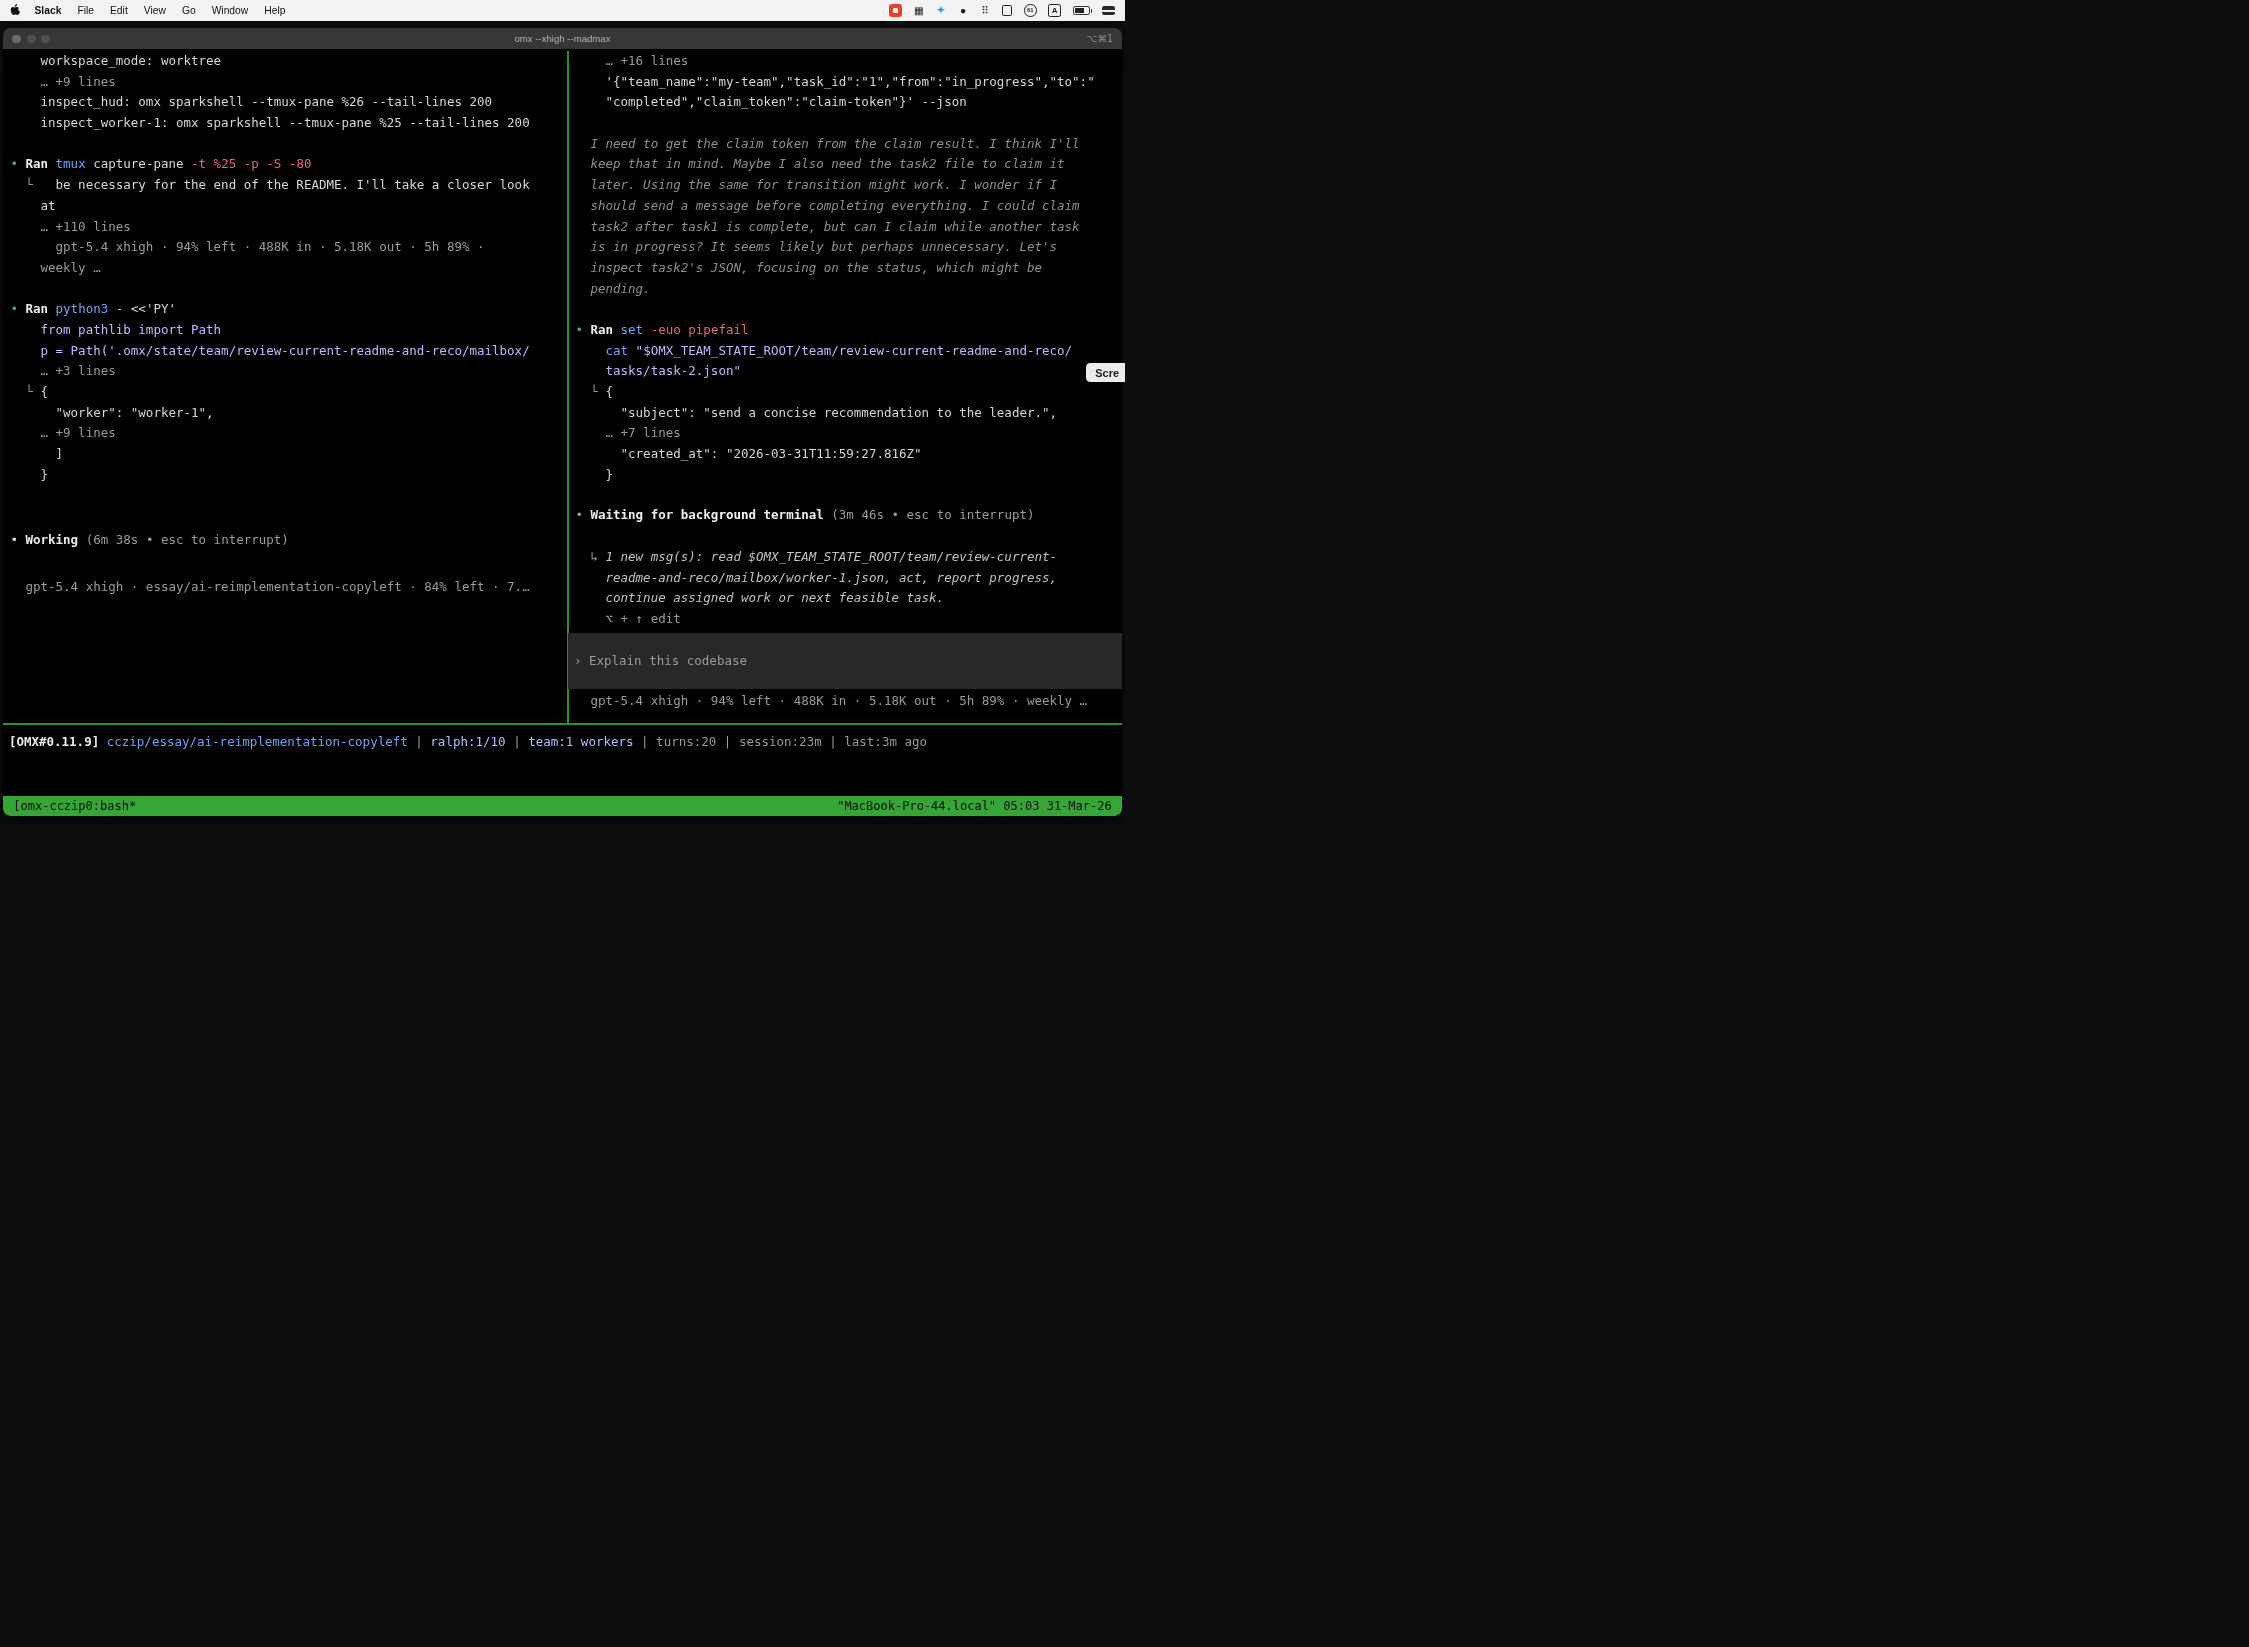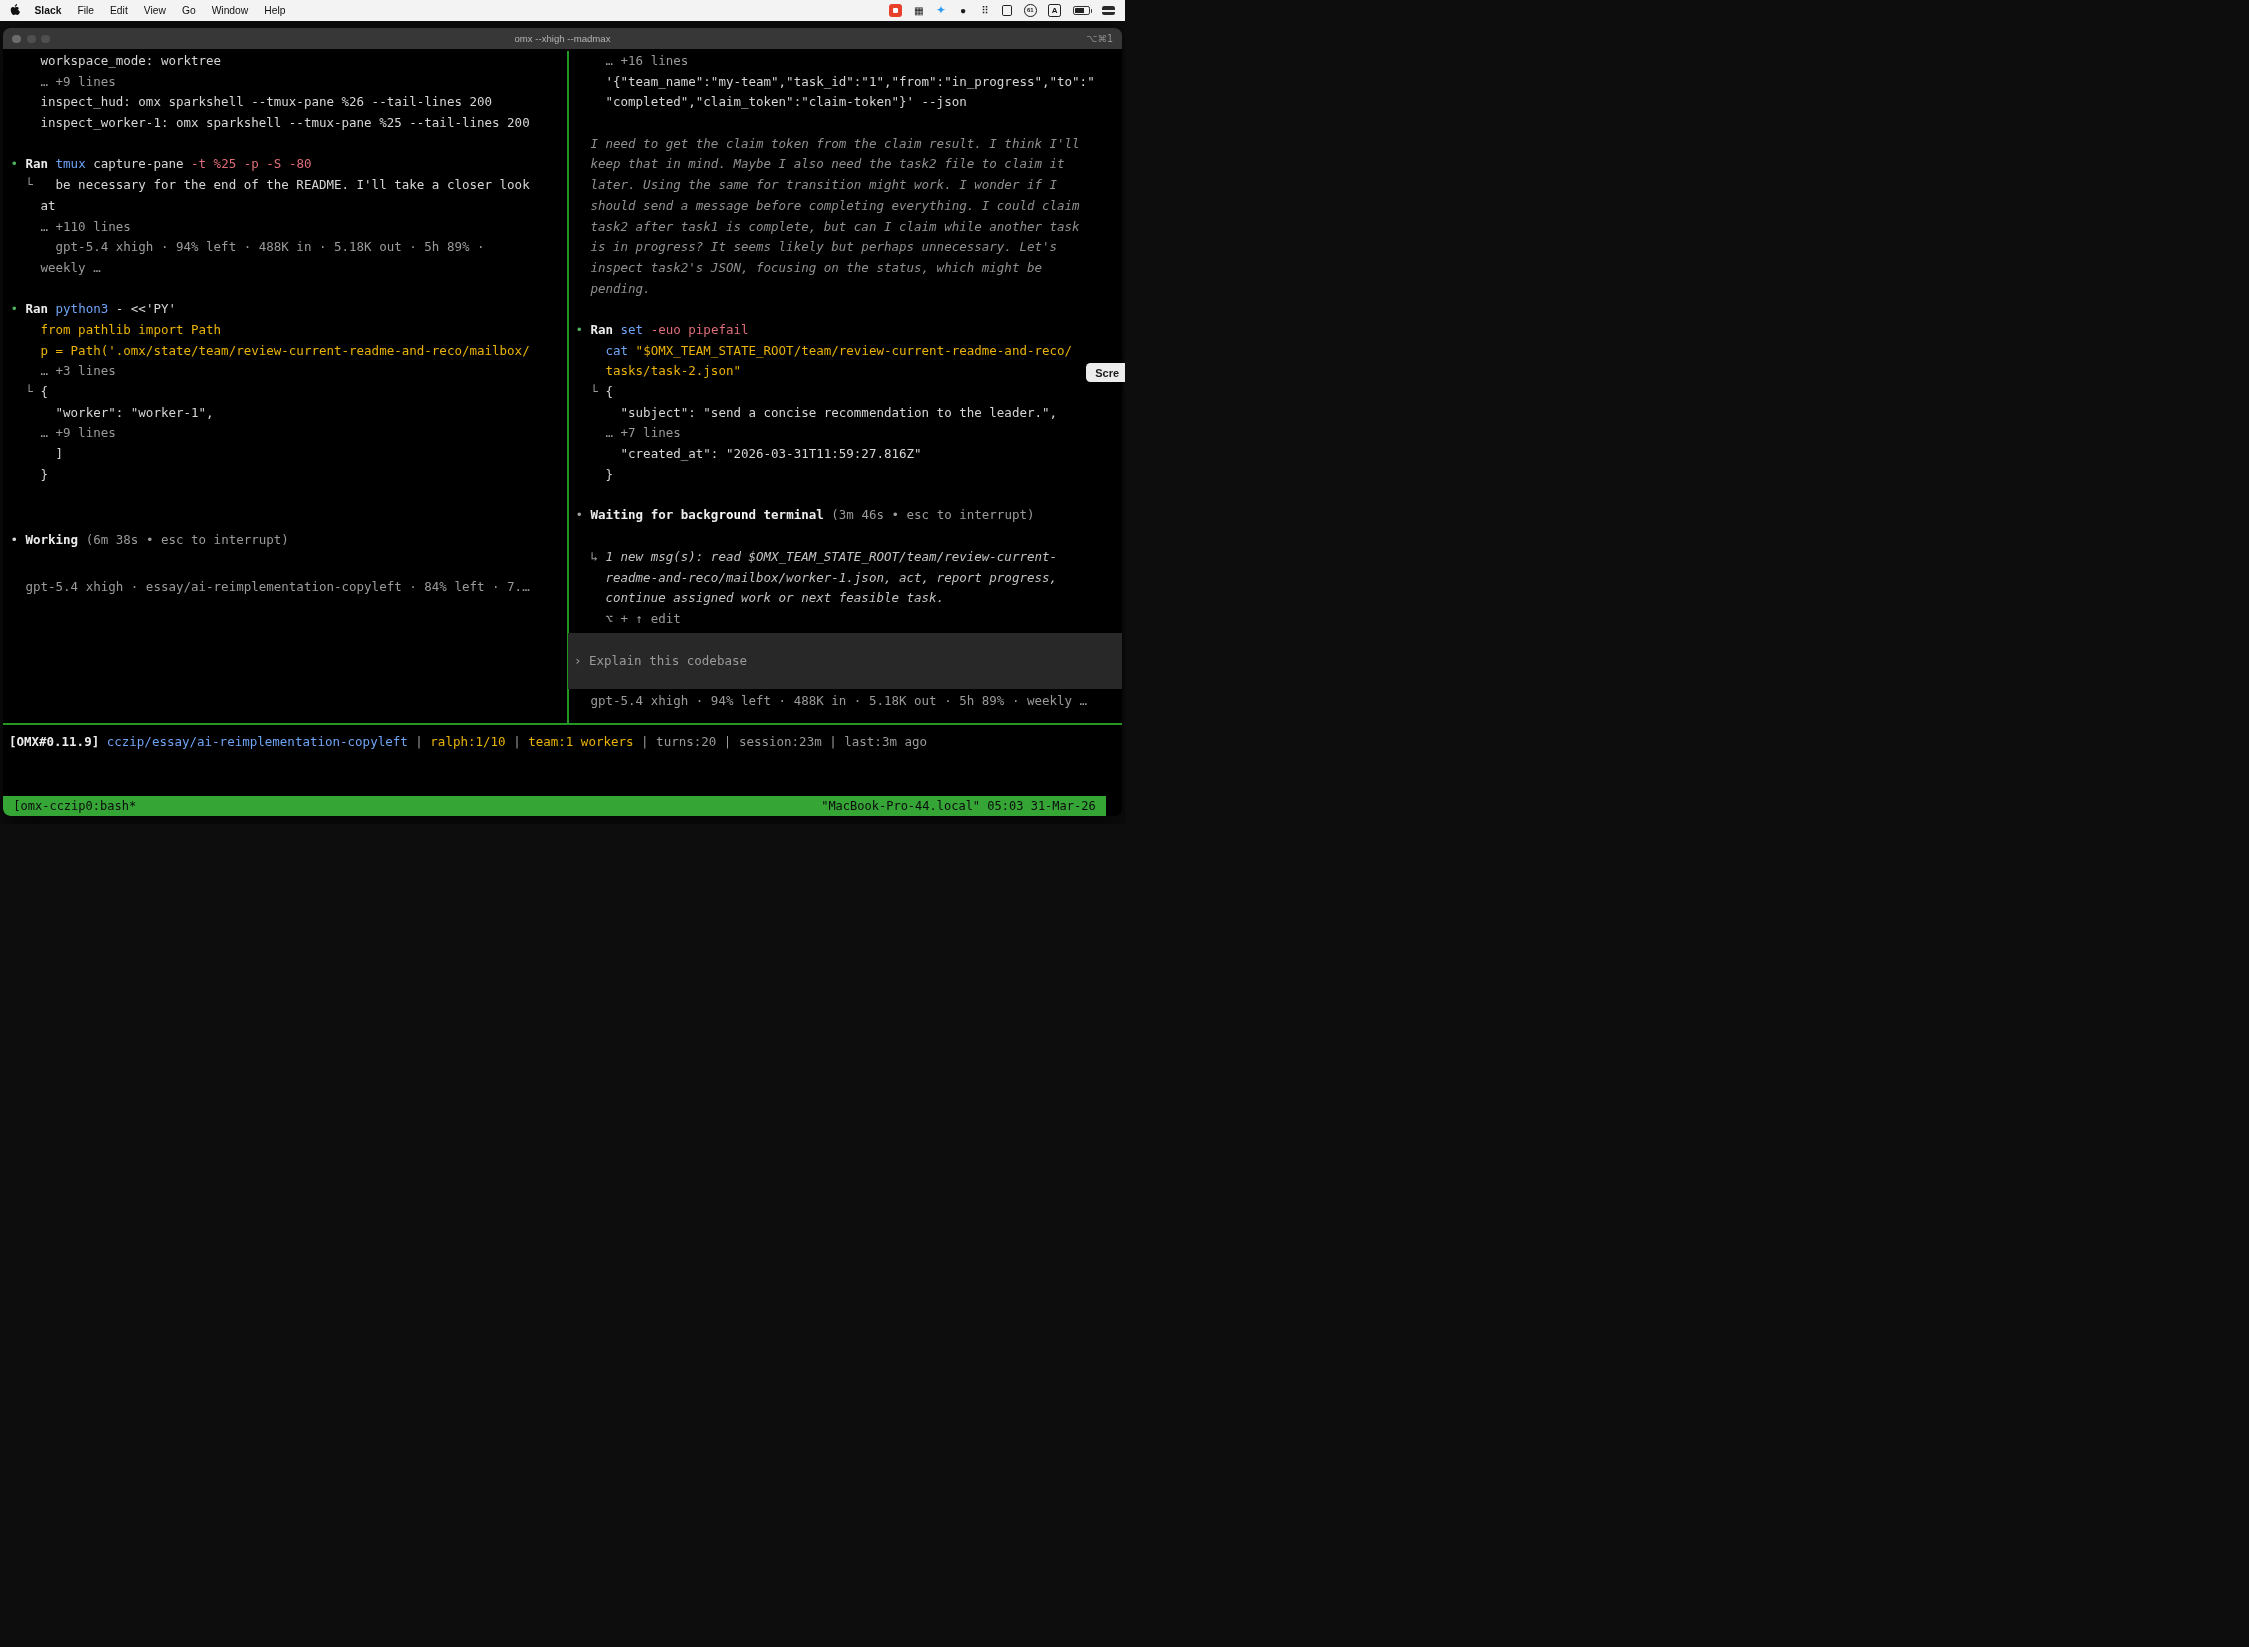--- a/index.html
+++ b/index.html
@@ -62,27 +62,27 @@
   .band { background:#282828; padding-left:5.9px; }
   .omx-status { position:absolute; top:681px; left:0; right:0;text-decoration:underline; }
   .omx-status .row { padding-left:5.9px; }
 
   .fg { color:#d6d6d6; }
   .dim { color:#9a9a9a; }
   .bold { color:#ececec; font-weight:bold; }
   .bgreen { color:#4cb05c; }
   .cmd { color:#6ea3f5; }
   .flag { color:#de6d79; }
-  .str { color:#eab308; }
+  .str { color:#c4b5fd; }
   .ital { color:#8f8f8f; font-style:italic; }
   .ital2 { color:#c2c2c2; font-style:italic; }
   .shim { color:#ffffff; font-weight:bold; }
   .cursor { box-shadow:inset 0 0 0 1.1px #b5b5b5; }
 
-  .tmuxbar { position:absolute; top:745px; left:0; right:16px; height:20px; background:#35a535;
+  .tmuxbar { position:absolute; top:745px; left:0; right:0; height:20px; background:#35a535;
              color:#0c0c0c; display:flex; justify-content:space-between; align-items:center;
              padding:0 10.3px; font-size:12px; }
 
   
   .overlay { position:absolute; right:0; top:363px; background:#ececec; color:#1a1a1a; z-index:6;
              font-family:"Liberation Sans", sans-serif; font-size:11px; font-weight:bold;
              padding:3.7px 5.9px 3.7px 8.9px; border-radius:4.4px 0 0 4.4px; box-shadow:0 1.5px 5.9px rgba(0,0,0,.5); }
 </style>
 </head>
 <body>

